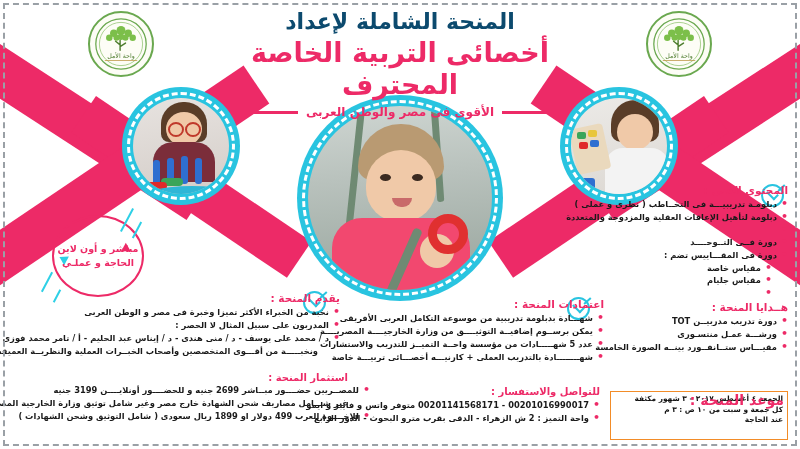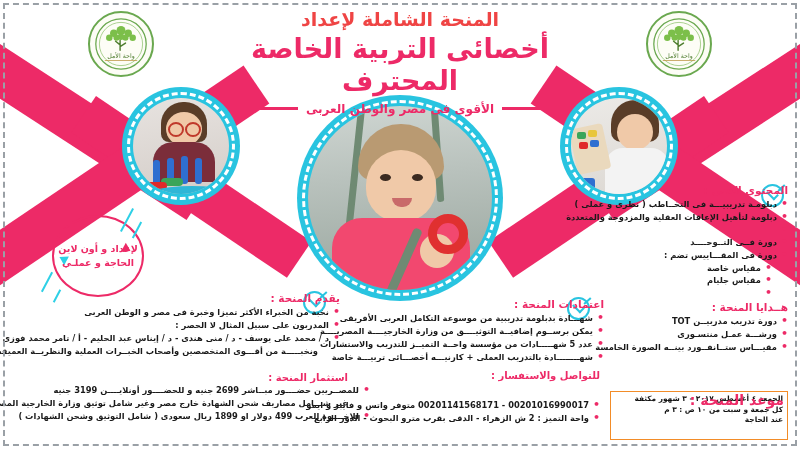--- a/index.html
+++ b/index.html
@@ -61,21 +61,21 @@
   .logo-left{left:88px;top:11px;}
   .logo-right{right:88px;top:11px;}
   .logo svg{width:54px;height:54px;}
 
   
   .title-wrap{
     position:absolute;left:200px;right:200px;top:8px;
     text-align:center;z-index:30;
   }
   .title-small{
-    color:#ef4444;font-size:19px;font-weight:bold;line-height:1.25;
+    color:#0c4a6e;font-size:22px;font-weight:bold;line-height:1.25;
     letter-spacing:0px;
   }
   .title-big{
     color:#ed2a67;font-size:27px;font-weight:bold;line-height:1.2;
     margin-top:1px;
   }
   .subtitle-row{
     display:flex;align-items:center;justify-content:center;gap:8px;
     margin-top:4px;
   }
@@ -209,21 +209,21 @@
   }
   .box-date .line{
     font-size:7.4px;color:#111;line-height:1.45;
     font-weight:bold;white-space:nowrap;
   }
   .date-head{
     position:absolute;right:16px;top:392px;z-index:33;
     color:#ed2a67;font-size:14px;font-weight:bold;
   }
   .contact-head{
-    position:absolute;right:200px;top:370px;z-index:33;
+    position:absolute;right:200px;top:386px;z-index:33;
     color:#ed2a67;font-size:10px;font-weight:bold;
   }
   .contact-lines{
     position:absolute;right:200px;top:399px;width:300px;z-index:33;
     text-align:right;
   }
   .invest-head{
     position:absolute;right:452px;top:372px;z-index:33;
     color:#ed2a67;font-size:10px;font-weight:bold;
   }
@@ -353,21 +353,21 @@
 
   <div class="badge">
     <div class="circ"></div>
     <div class="spark s1"></div>
     <div class="spark s2"></div>
     <div class="spark s3"></div>
     <div class="spark s4"></div>
     <div class="tri t1"></div>
     <div class="tri t2"></div>
     <div class="txt">
-      <span>لإعداد و أون لاين</span>
+      <span>مباشر و أون لاين</span>
       <span>الحاجة و عملـي</span>
     </div>
   </div>
 
   <div class="check check-tech">
       <span class="check-tail"></span>
     </div>
   <div class="col col-tech">
     <div class="sec-head">المحتوى الفنى :</div>
     <div class="li">

